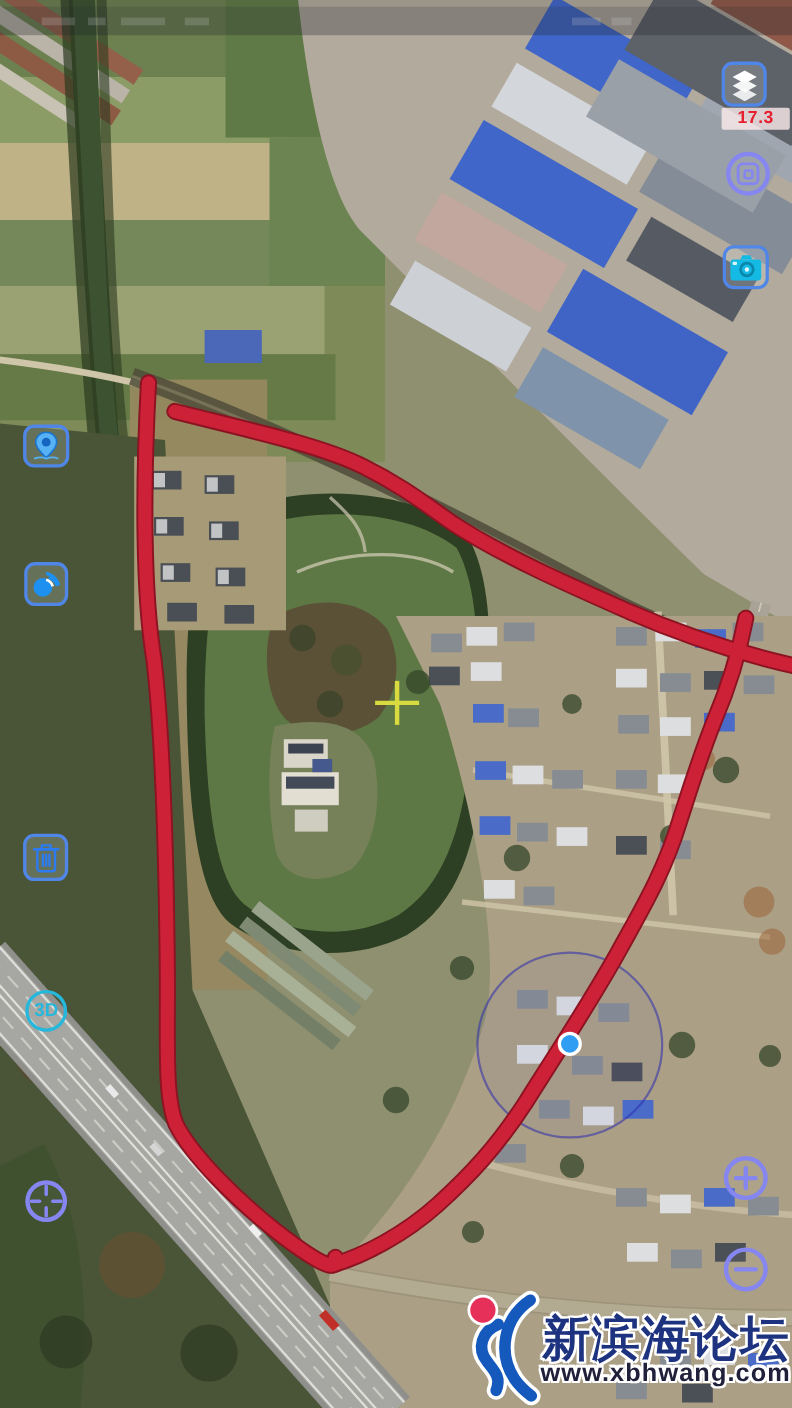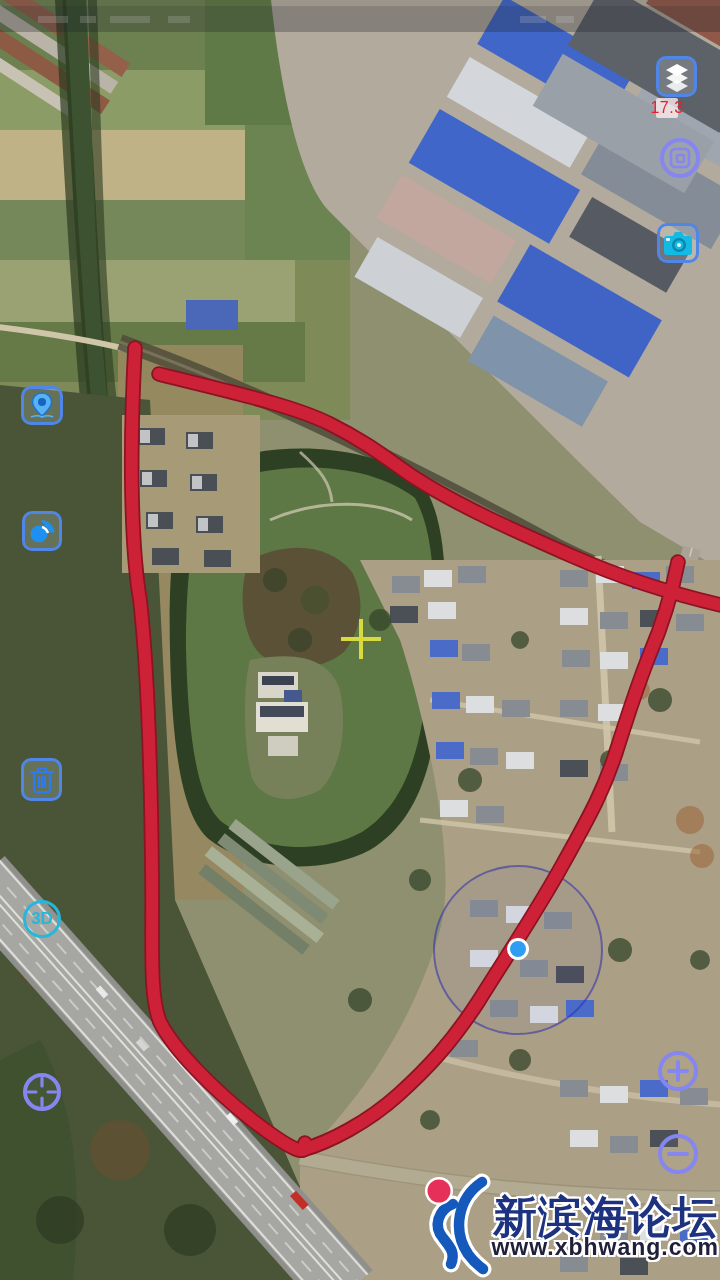--- a/index.html
+++ b/index.html
@@ -7,22 +7,22 @@
           font-family:"Liberation Sans",sans-serif;background:#8f9070;}
   #mapsvg{position:absolute;left:0;top:0;width:720px;height:1280px;display:block;}
 
   
   .btn{position:absolute;box-sizing:border-box;display:flex;align-items:center;justify-content:center;}
   .sq{border:3px solid #4f86e8;border-radius:10px;background:rgba(235,242,250,.18);}
   .round{border:4px solid #8686f0;border-radius:50%;background:rgba(255,255,255,.04);color:#8686f0;}
   .cyanring{border:3.5px solid #26b7dc;border-radius:50%;color:#26b7dc;font-weight:bold;font-size:17px;
             background:rgba(255,255,255,.03);}
   #btn-layers{left:656px;top:56px;width:41px;height:41px;}
-  #zoom-badge{left:656px;top:98px;width:22px;height:20px;background:rgba(255,238,238,.78);
-              color:#e6202f;font-size:16px;font-weight:normal;text-align:center;line-height:20px;
+  #zoom-badge{left:656px;top:98px;width:62px;height:20px;background:rgba(255,238,238,.78);
+              color:#e6202f;font-size:16px;font-weight:bold;text-align:center;line-height:20px;
               border-radius:2px;letter-spacing:.5px;}
   #btn-capture{left:660px;top:138px;width:40px;height:40px;}
   #btn-camera{left:657px;top:223px;width:42px;height:40px;}
   #btn-pin{left:21px;top:386px;width:42px;height:39px;}
   #btn-radar{left:22px;top:511px;width:40px;height:40px;}
   #btn-trash{left:21px;top:758px;width:41px;height:43px;}
   #btn-3d{left:23px;top:900px;width:38px;height:38px;}
   #btn-target{left:23px;top:1073px;width:38px;height:38px;}
   #btn-plus{left:658px;top:1051px;width:40px;height:40px;}
   #btn-minus{left:658px;top:1134px;width:40px;height:40px;}

